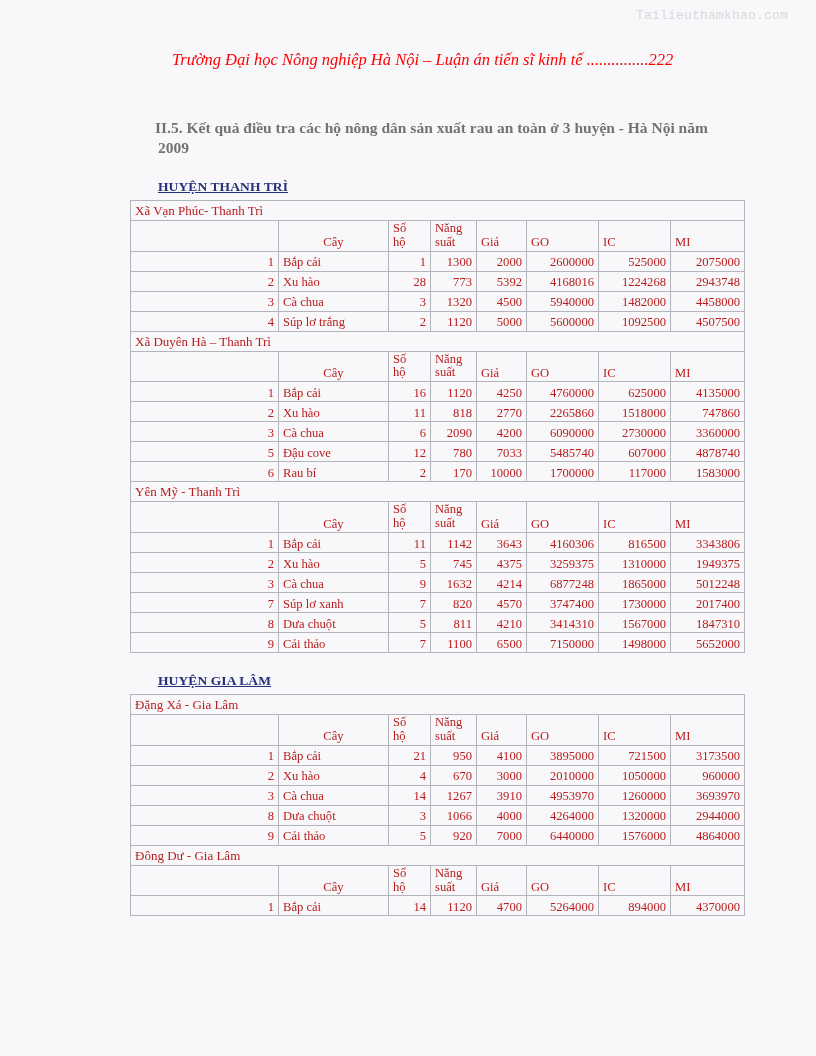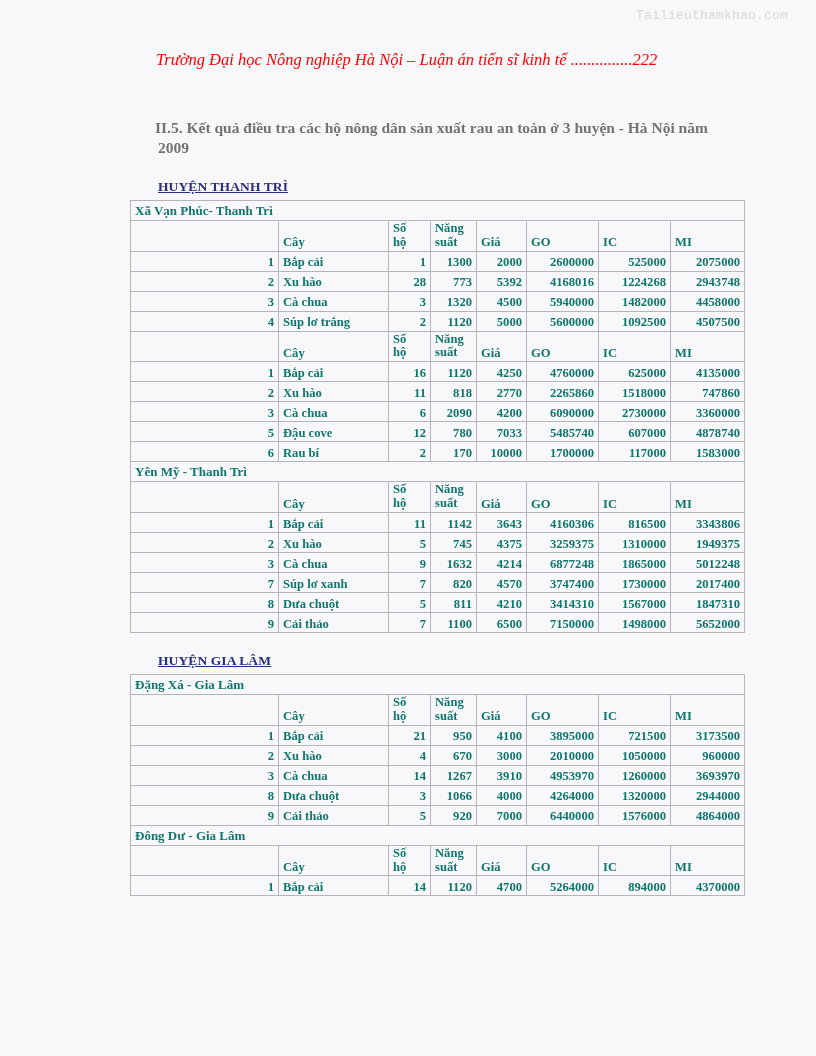--- a/index.html
+++ b/index.html
@@ -22,21 +22,21 @@
     font-family: Liberation Mono, monospace;
     font-size: 13px;
     color: #d8d8dc;
     letter-spacing: 0.2px;
     user-select: none;
   }
 
   .running-head {
     position: absolute;
     top: 50px;
-    left: 156px;
+    left: 172px;
     font-style: italic;
     font-size: 16.5px;
     color: #ff0000;
     white-space: nowrap;
   }
 
   .content {
     position: absolute;
     top: 118px;
     left: 130px;
@@ -61,23 +61,22 @@
     color: #262f7a;
     text-decoration: underline;
     letter-spacing: 0.1px;
     display: inline-block;
   }
 
   table.grid {
     border-collapse: collapse;
     width: 614px;
     table-layout: fixed;
-    color: #0f766e;
+    color: #b91c1c;
     font-size: 12.6px;
-    font-weight: bold;
   }
   table.grid td {
     border: 1px solid #b4b4bd;
     padding: 1px 4px;
     height: 17px;
     vertical-align: bottom;
     line-height: 1.15;
     overflow: hidden;
     white-space: nowrap;
   }
@@ -103,21 +102,21 @@
   td.hdr {
     vertical-align: bottom;
     height: 36px;
     font-size: 12.6px;
     padding-bottom: 1px;
   }
   td.hdr.two-line {
     line-height: 1.1;
   }
   td.hdr-cay {
-    text-align: left;
+    text-align: center;
     padding-left: 6px;
   }
   td.hdr-blank { }
 
   td.num   { text-align: right; padding-right: 5px; }
   td.name  { text-align: left;  padding-left: 6px; }
 </style>
 </head>
 <body>
 
@@ -193,20 +192,23 @@
               <td class="num">4</td>
               <td class="name">Súp lơ trắng</td>
               <td class="num">2</td>
               <td class="num">1120</td>
               <td class="num">5000</td>
               <td class="num">5600000</td>
               <td class="num">1092500</td>
               <td class="num">4507500</td>
             </tr>
             <tr>
+              <td class="section-title" colspan="8">Xã Duyên Hà – Thanh Trì</td>
+            </tr>
+            <tr>
               <td class="hdr hdr-blank"></td>
               <td class="hdr hdr-cay">Cây</td>
               <td class="hdr two-line">
                 <div>Số</div>
                 <div>hộ</div>
               </td>
               <td class="hdr two-line">
                 <div>Năng</div>
                 <div>suất</div>
               </td>

